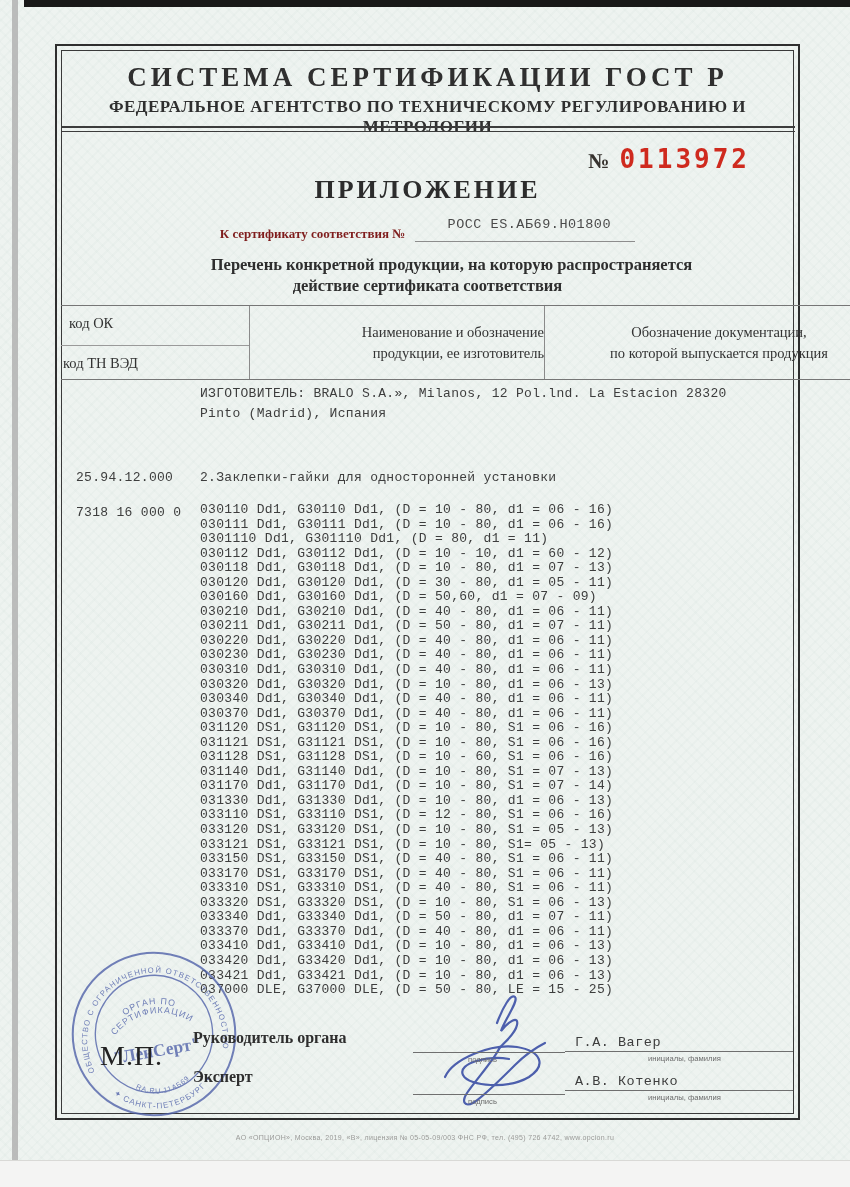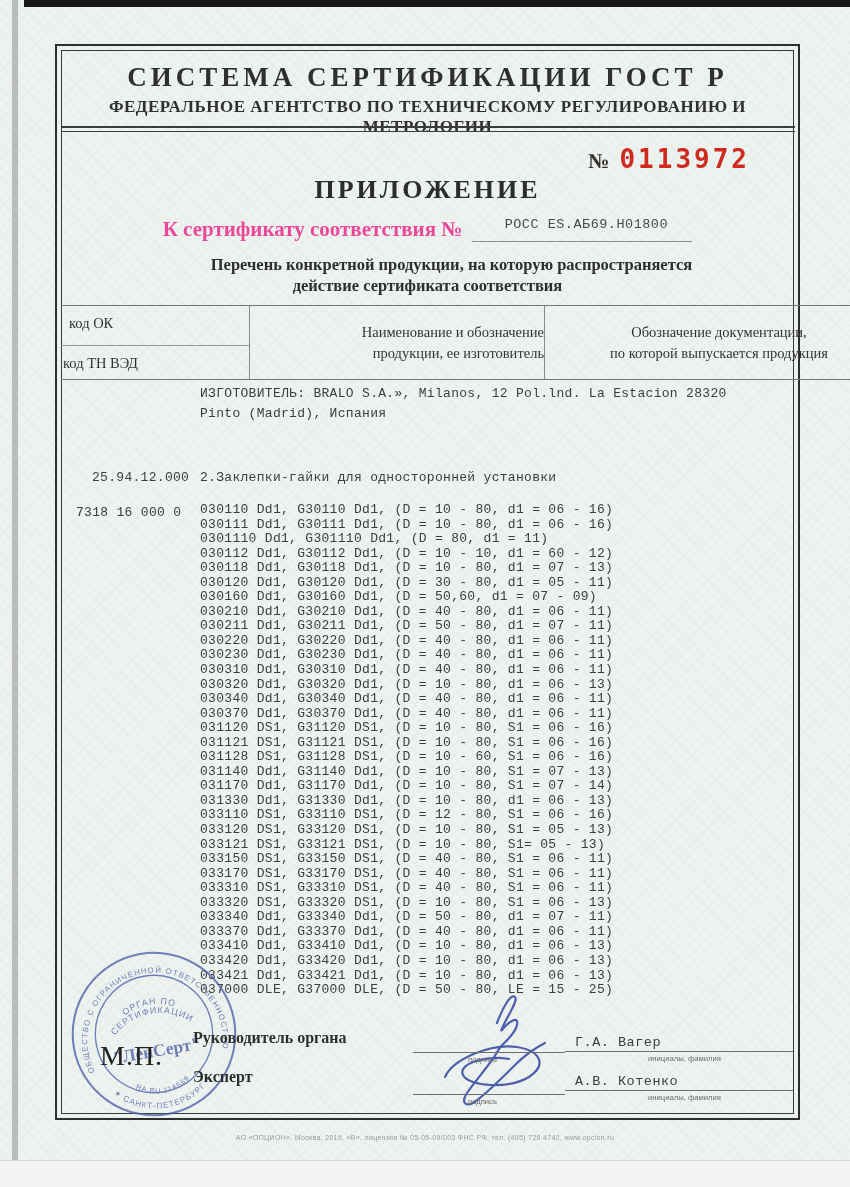--- a/index.html
+++ b/index.html
@@ -35,21 +35,21 @@
   
   .number-row { top:144px; right:100px; text-align:right; white-space:nowrap; }
   .number-prefix { font-size:21px; color:#37332f; font-weight:bold; margin-right:10px; }
   .number-value { font-family:"DejaVu Sans Mono", monospace; font-size:26px; letter-spacing:3px;
                   color:#cf2a1e; font-weight:bold; }
 
   .doc-title { left:57px; right:52px; top:175px; text-align:center; font-weight:bold;
                font-size:26px; letter-spacing:3px; color:#2c2c2c; }
 
   .cert-row { left:57px; right:52px; top:216px; text-align:center; white-space:nowrap; }
-  .cert-label { font-size:21px; font-weight:bold; color:#ec4899; vertical-align:bottom; }
+  .cert-label { font-size:13px; font-weight:bold; color:#7f1d1d; vertical-align:bottom; }
   .cert-value-wrap { display:inline-block; position:relative; width:220px; height:26px;
                      margin-left:10px; border-bottom:1px solid #8d8d8d; vertical-align:bottom; }
   .cert-value { position:absolute; left:4px; bottom:9px; width:100%; text-align:center;
                 font-family:"Liberation Mono", monospace; font-size:13.5px; color:#4a4a4a;
                 letter-spacing:0.5px; }
 
   .sub1 { left:57px; right:52px; top:255px; text-align:center; font-weight:bold; font-size:16.5px; color:#2e2e2e;margin-left:48px; }
   .sub2 { left:57px; right:52px; top:276px; text-align:center; font-weight:bold; font-size:16.5px; color:#2e2e2e; }
 
   
@@ -61,21 +61,21 @@
   .tbl-col2 { width:295px; border-right:1px solid #8a8a8a; display:flex; flex-direction:column;
               justify-content:center; text-align:center; line-height:21px;align-items:flex-end; }
   .tbl-col3 { flex:1; display:flex; flex-direction:column; justify-content:center;
               text-align:center; line-height:21px; }
 
   
   .mono { font-family:"Liberation Mono", monospace; color:#3d3d3d; white-space:pre; }
   .manu1 { left:200px; top:386px; font-size:13px; letter-spacing:0.3px; }
   .manu2 { left:200px; top:406px; font-size:13px; letter-spacing:0.3px; }
 
-  .okp-code   { left:76px;  top:470px; font-size:13px; letter-spacing:0.3px;margin-left:16px; }
+  .okp-code   { left:76px;  top:470px; font-size:13px; letter-spacing:0.3px; }
   .group-name { left:200px; top:470px; font-size:13px; letter-spacing:0.3px; }
   .tnved-code { left:76px;  top:505px; font-size:13px; letter-spacing:0.3px; }
   .code-list  { left:200px; top:503px; }
   .code-line  { font-family:"Liberation Mono", monospace; color:#3d3d3d; white-space:pre;
                 font-size:13px; letter-spacing:0.3px; line-height:14.55px; height:14.55px; }
 
   
   .role1 { left:193px; top:1029px; font-size:16px; font-weight:bold; color:#2e2e2e; }
   .role2 { left:193px; top:1068px; font-size:16px; font-weight:bold; color:#2e2e2e; }
   .sig-line { border-bottom:1px solid #6f6f6f; height:1px; }

